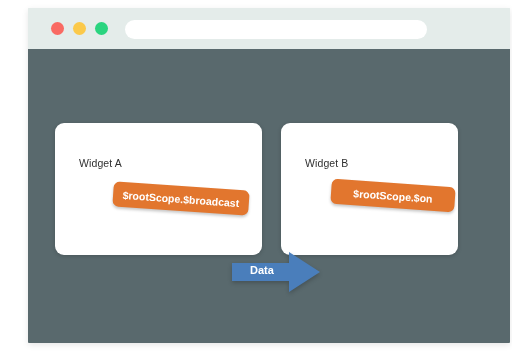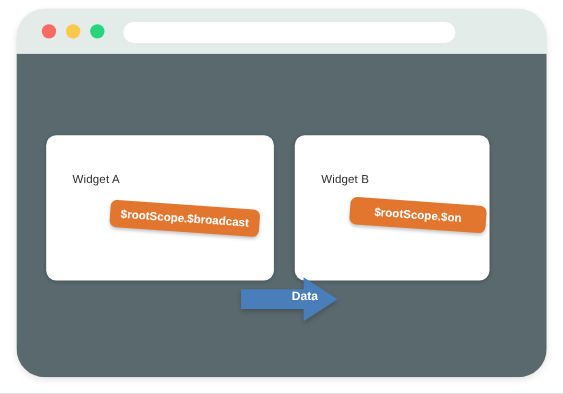--- a/index.html
+++ b/index.html
@@ -12,25 +12,25 @@
     height: 358px;
     background: #ffffff;
     font-family: "Liberation Sans", "DejaVu Sans", sans-serif;
     overflow: hidden;
     position: relative;
   }
 
   
   .browser-window {
     position: absolute;
-    left: 15px;
+    left: 28px;
     top: 8px;
     width: 482px;
     height: 335px;
-    border-radius: 26px;
+    border-radius: 1px;
     background: #e4ecea;
     box-shadow: 0 2px 6px rgba(0,0,0,0.10);
     overflow: hidden;
   }
 
   .title-bar {
     position: absolute;
     left: 0;
     top: 0;
     width: 100%;
@@ -137,21 +137,21 @@
   .data-arrow svg {
     display: block;
     width: 100%;
     height: 100%;
   }
   .arrow-text {
     position: absolute;
     left: 18px;
     top: 12px;
     width: 52px;
-    text-align: right;
+    text-align: left;
     font-size: 11px;
     font-weight: bold;
     color: #ffffff;
     pointer-events: none;
     white-space: nowrap;
   }
 </style>
 </head>
 <body>
 

